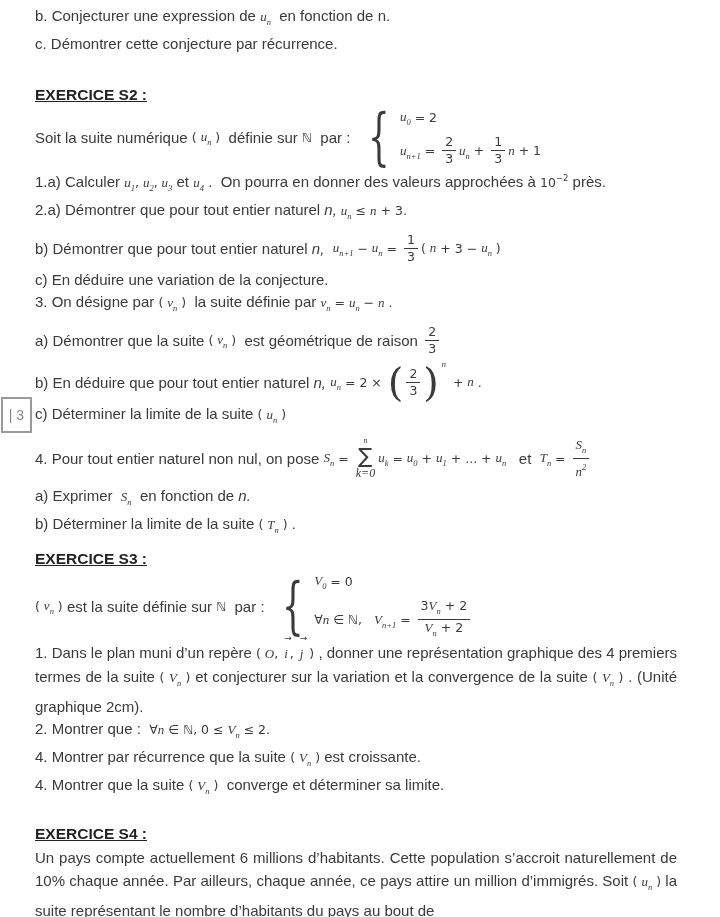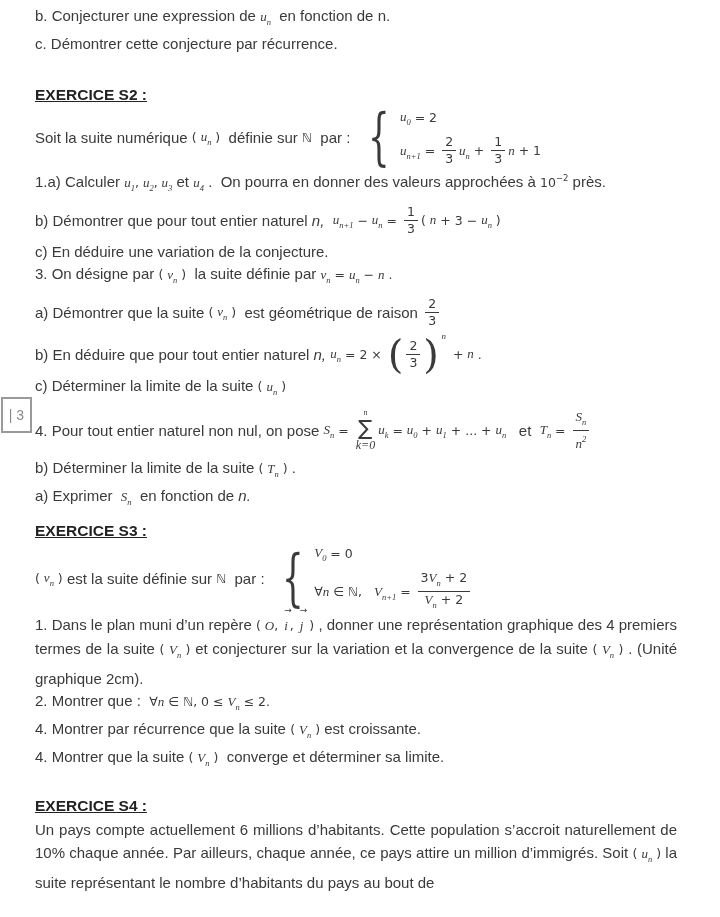--- a/index.html
+++ b/index.html
@@ -65,29 +65,30 @@
   <div id="sec-intro">
       <div class="line"><span class="t">b. Conjecturer une expression de </span><span class="mg"><span class="mi">u</span><span class="msub">n</span></span><span class="t">  en fonction de n.</span></div>
       <div class="line"><span class="t">c. Démontrer cette conjecture par récurrence.</span></div>
     </div>
 
   <div class="mt-s2">
     <div class="exh">EXERCICE S2 :</div>
     <div id="sec-s2">
         <div class="defline"><span class="t">Soit la suite numérique </span><span class="mm">( </span><span class="mg"><span class="mi">u</span><span class="msub">n</span></span><span class="mm"> )</span><span class="t">  définie sur </span><span class="mm">ℕ</span><span class="t">  par : </span><span class="sysw"><span class="brace">{</span><span class="syscol"><span class="sysrow"><span class="mg"><span class="mi">u</span><span class="msub">0</span></span><span class="mm"> = 2</span></span><span class="sysrow"><span class="mg"><span class="mi">u</span><span class="msub">n+1</span></span><span class="mm"> = </span><span class="frac"><span class="fn"><span class="mm">2</span></span><span class="fd"><span class="mm">3</span></span></span><span class="mg"><span class="mi">u</span><span class="msub">n</span></span><span class="mm"> + </span><span class="frac"><span class="fn"><span class="mm">1</span></span><span class="fd"><span class="mm">3</span></span></span><span class="mi">n</span><span class="mm"> + 1</span></span></span></span></div>
         <div class="line"><span class="t">1.a) Calculer </span><span class="mg"><span class="mi">u</span><span class="msub">1</span></span><span class="mm">, </span><span class="mg"><span class="mi">u</span><span class="msub">2</span></span><span class="mm">, </span><span class="mg"><span class="mi">u</span><span class="msub">3</span></span><span class="t"> et </span><span class="mg"><span class="mi">u</span><span class="msub">4</span></span><span class="t"> .  On pourra en donner des valeurs approchées à </span><span class="mg"><span class="mm">10</span><span class="msup">−2</span></span><span class="t"> près.</span></div>
+        <div class="line"><span class="t">2.a) Démontrer que pour tout entier naturel </span><span class="bi">n,</span><span class="mm"> </span><span class="mg"><span class="mi">u</span><span class="msub">n</span></span><span class="mm"> ≤ </span><span class="mi">n</span><span class="mm"> + 3.</span></div>
         <div class="fline"><span class="t">b) Démontrer que pour tout entier naturel </span><span class="bi">n,</span><span class="t">  </span><span class="mg"><span class="mi">u</span><span class="msub">n+1</span></span><span class="mm"> − </span><span class="mg"><span class="mi">u</span><span class="msub">n</span></span><span class="mm"> = </span><span class="frac"><span class="fn"><span class="mm">1</span></span><span class="fd"><span class="mm">3</span></span></span><span class="mm">( </span><span class="mi">n</span><span class="mm"> + 3 − </span><span class="mg"><span class="mi">u</span><span class="msub">n</span></span><span class="mm"> )</span></div>
         <div class="line"><span class="t">c) En déduire une variation de la conjecture.</span></div>
         <div class="line"><span class="t">3. On désigne par </span><span class="mm">( </span><span class="mg"><span class="mi">v</span><span class="msub">n</span></span><span class="mm"> )</span><span class="t">  la suite définie par </span><span class="mg"><span class="mi">v</span><span class="msub">n</span></span><span class="mm"> = </span><span class="mg"><span class="mi">u</span><span class="msub">n</span></span><span class="mm"> − </span><span class="mi">n</span><span class="mm"> .</span></div>
         <div class="fline"><span class="t">a) Démontrer que la suite </span><span class="mm">( </span><span class="mg"><span class="mi">v</span><span class="msub">n</span></span><span class="mm"> )</span><span class="t">  est géométrique de raison </span><span class="frac"><span class="fn"><span class="mm">2</span></span><span class="fd"><span class="mm">3</span></span></span></div>
         <div class="fline"><span class="t">b) En déduire que pour tout entier naturel </span><span class="bi">n,</span><span class="t"> </span><span class="mg"><span class="mi">u</span><span class="msub">n</span></span><span class="mm"> = 2 × </span><span class="pfw"><span class="bp">(</span><span class="frac"><span class="fn"><span class="mm">2</span></span><span class="fd"><span class="mm">3</span></span></span><span class="bp">)</span><span class="pfp">n</span></span><span class="mm"> + </span><span class="mi">n</span><span class="mm"> .</span></div>
         <div class="line"><span class="t">c) Déterminer la limite de la suite </span><span class="mm">( </span><span class="mg"><span class="mi">u</span><span class="msub">n</span></span><span class="mm"> )</span></div>
         <div class="sumline"><span class="t">4. Pour tout entier naturel non nul, on pose </span><span class="mg"><span class="mi">S</span><span class="msub">n</span></span><span class="mm"> = </span><span class="sumw"><span class="sumt">n</span><span class="sums">∑</span><span class="sumb">k=0</span></span><span class="mg"><span class="mi">u</span><span class="msub">k</span></span><span class="mm"> = </span><span class="mg"><span class="mi">u</span><span class="msub">0</span></span><span class="mm"> + </span><span class="mg"><span class="mi">u</span><span class="msub">1</span></span><span class="mm"> + ... + </span><span class="mg"><span class="mi">u</span><span class="msub">n</span></span><span class="t">   et  </span><span class="mg"><span class="mi">T</span><span class="msub">n</span></span><span class="mm"> = </span><span class="frac"><span class="fn"><span class="mg"><span class="mi">S</span><span class="msub">n</span></span></span><span class="fd"><span class="mg"><span class="mi">n</span><span class="msupi">2</span></span></span></span></div>
+        <div class="line"><span class="t">a) Exprimer  </span><span class="mg"><span class="mi">S</span><span class="msub">n</span></span><span class="t">  en fonction de </span><span class="bi">n.</span></div>
         <div class="line"><span class="t">b) Déterminer la limite de la suite </span><span class="mm">( </span><span class="mg"><span class="mi">T</span><span class="msub">n</span></span><span class="mm"> )</span><span class="t"> .</span></div>
-        <div class="line"><span class="t">a) Exprimer  </span><span class="mg"><span class="mi">S</span><span class="msub">n</span></span><span class="t">  en fonction de </span><span class="bi">n.</span></div>
       </div>
   </div>
 
   <div class="mt-s3">
     <div class="exh">EXERCICE S3 :</div>
     <div id="sec-s3">
         <div class="defline"><span class="mm">( </span><span class="mg"><span class="mi">v</span><span class="msub">n</span></span><span class="mm"> )</span><span class="t"> est la suite définie sur </span><span class="mm">ℕ</span><span class="t">  par : </span><span class="sysw"><span class="brace">{</span><span class="syscol"><span class="sysrow"><span class="mg"><span class="mi">V</span><span class="msub">0</span></span><span class="mm"> = 0</span></span><span class="sysrow"><span class="mm">∀</span><span class="mi">n</span><span class="mm"> ∈ ℕ,   </span><span class="mg"><span class="mi">V</span><span class="msub">n+1</span></span><span class="mm"> = </span><span class="frac"><span class="fn"><span class="mm">3</span><span class="mg"><span class="mi">V</span><span class="msub">n</span></span><span class="mm"> + 2</span></span><span class="fd"><span class="mg"><span class="mi">V</span><span class="msub">n</span></span><span class="mm"> + 2</span></span></span></span></span></span></div>
         <div class="para"><span class="t">1. Dans le plan muni d’un repère </span><span class="mm">( </span><span class="mi">O</span><span class="mm">, </span><span class="vecw"><span class="veca">→</span><span class="mi">i</span></span><span class="mm">, </span><span class="vecw"><span class="veca">→</span><span class="mi">j</span></span><span class="mm"> )</span><span class="t"> , donner une représentation graphique des 4 premiers termes de la suite </span><span class="mm">( </span><span class="mg"><span class="mi">V</span><span class="msub">n</span></span><span class="mm"> )</span><span class="t"> et conjecturer sur la variation et la convergence de la suite </span><span class="mm">( </span><span class="mg"><span class="mi">V</span><span class="msub">n</span></span><span class="mm"> )</span><span class="t"> . (Unité graphique 2cm).</span></div>
         <div class="line"><span class="t">2. Montrer que :  </span><span class="mm">∀</span><span class="mi">n</span><span class="mm"> ∈ ℕ, 0 ≤ </span><span class="mg"><span class="mi">V</span><span class="msub">n</span></span><span class="mm"> ≤ 2.</span></div>
         <div class="line"><span class="t">4. Montrer par récurrence que la suite </span><span class="mm">( </span><span class="mg"><span class="mi">V</span><span class="msub">n</span></span><span class="mm"> )</span><span class="t"> est croissante.</span></div>

